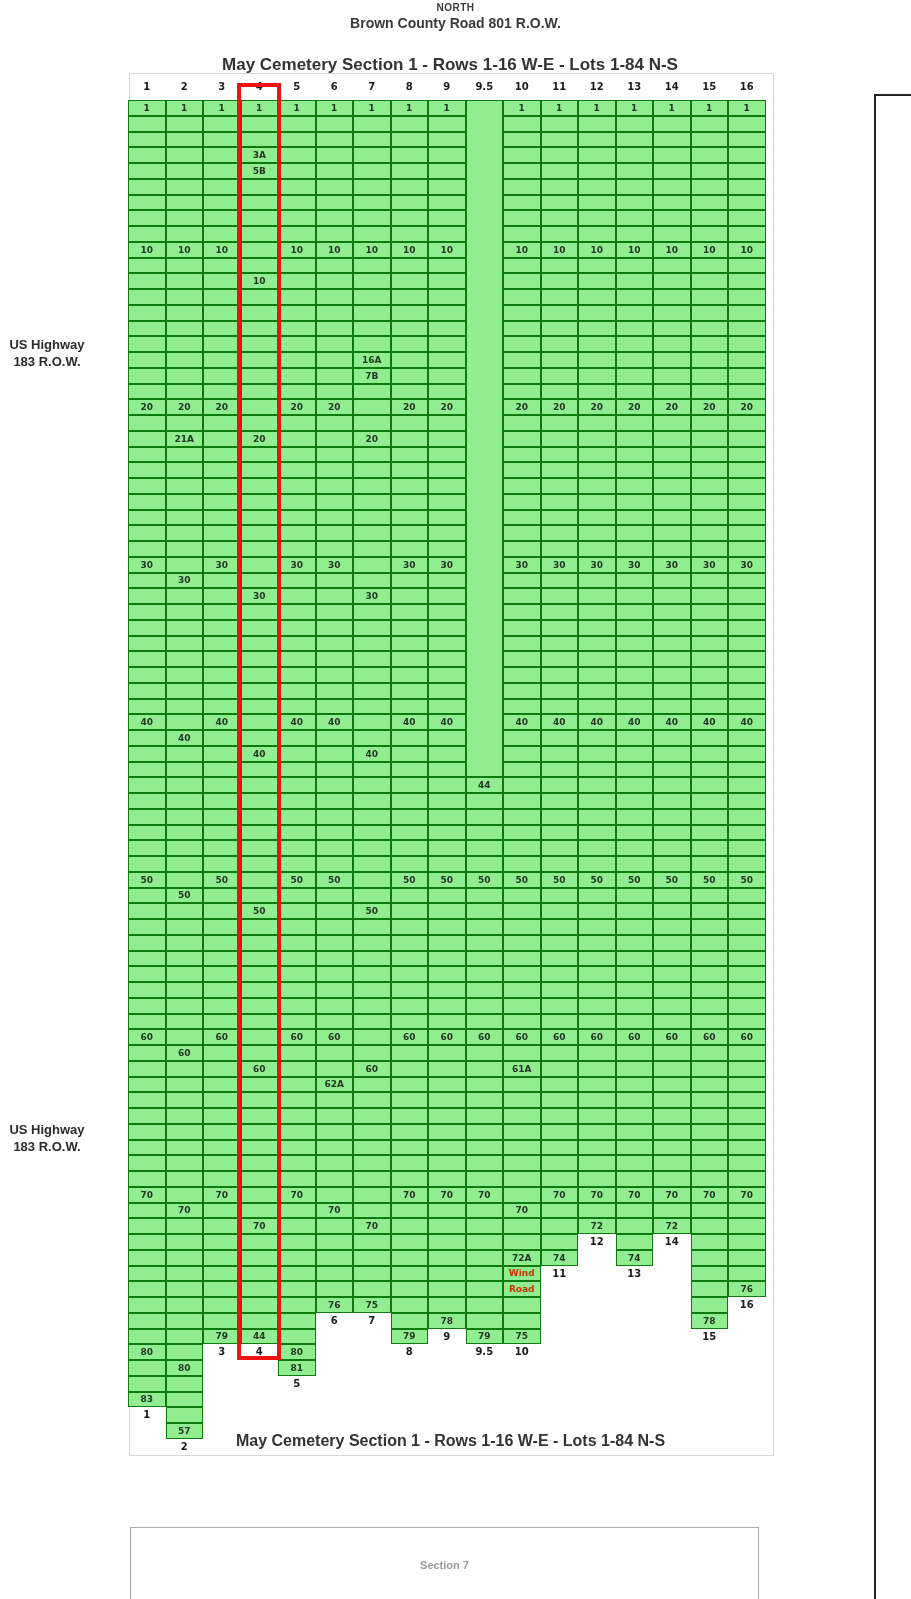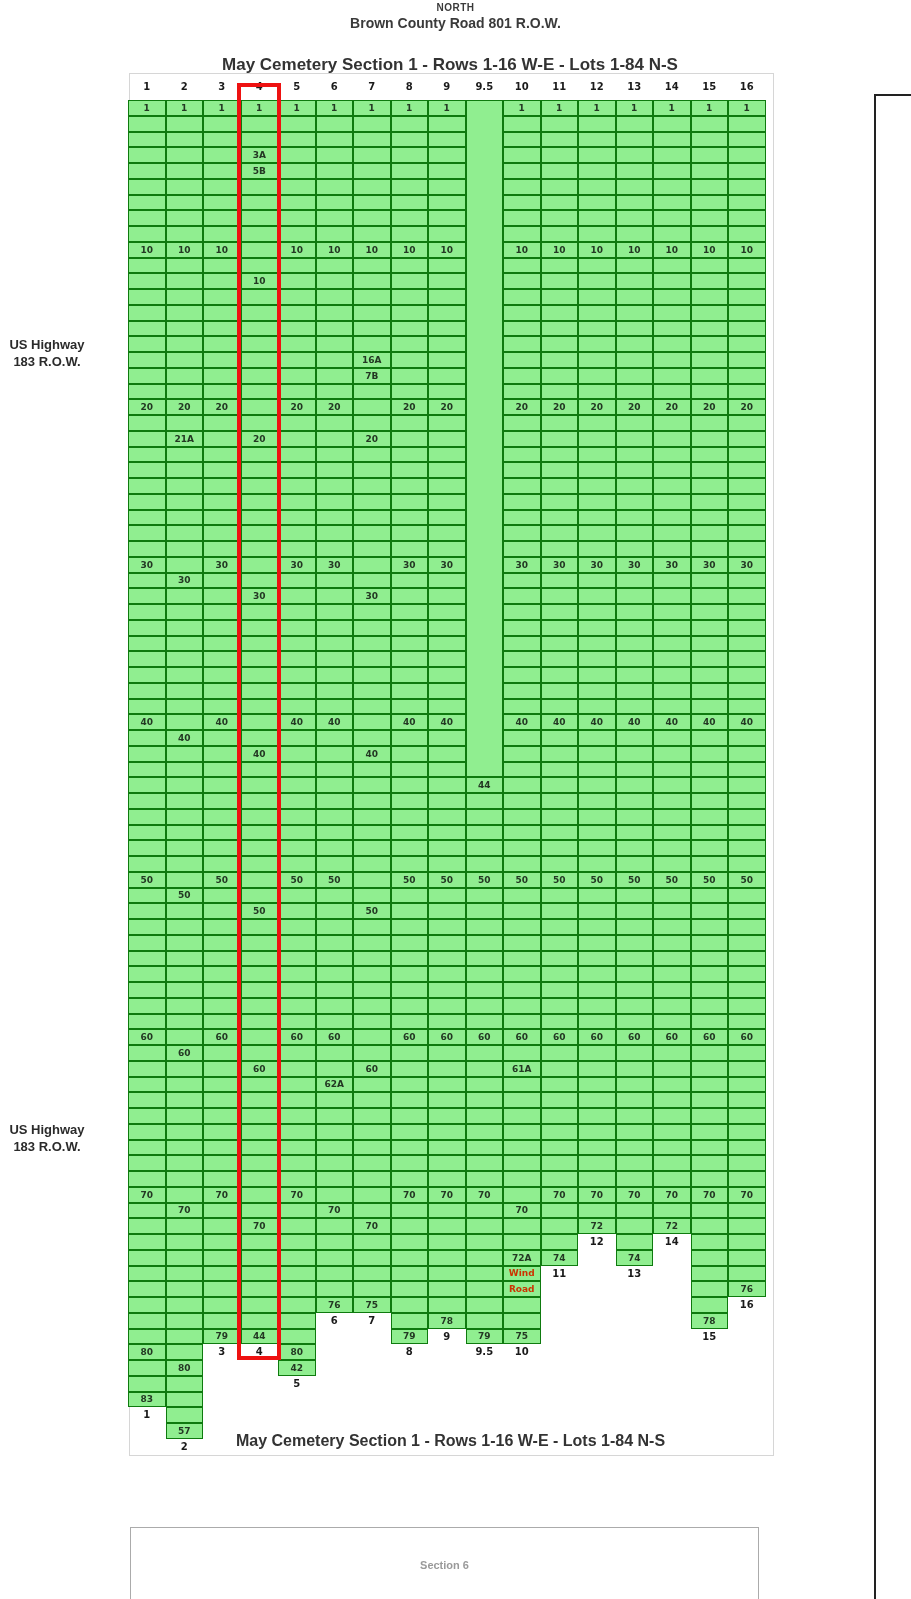--- a/index.html
+++ b/index.html
@@ -469,21 +469,21 @@
       <div class="cell" style="height: 15.75px;"></div>
       <div class="cell" style="height: 15.75px;"></div>
       <div class="cell" style="height: 15.75px;"></div>
       <div class="cell" style="height: 15.75px;"></div>
       <div class="cell" style="height: 15.75px;"></div>
       <div class="cell" style="height: 15.75px;"></div>
       <div class="cell" style="height: 15.75px;"></div>
       <div class="cell" style="height: 15.75px;"></div>
       <div class="cell" style="height: 15.75px;"></div>
       <div class="cell" style="height: 15.75px;">80</div>
-      <div class="cell" style="height: 15.75px;">42</div>
+      <div class="cell" style="height: 15.75px;">81</div>
       <div class="colfoot" style="top: 1277.75px;">5</div>
     </div>
     <div class="gcol" style="left: 315.5px; top: 100px; width: 37.5px;">
       <div class="colhead">6</div>
       <div class="cell" style="height: 15.75px;">1</div>
       <div class="cell" style="height: 15.75px;"></div>
       <div class="cell" style="height: 15.75px;"></div>
       <div class="cell" style="height: 15.75px;"></div>
       <div class="cell" style="height: 15.75px;"></div>
       <div class="cell" style="height: 15.75px;"></div>
@@ -1402,14 +1402,14 @@
     </div>
   </div>
 
 <div class="abs redbox" id="redBox" style="left: 237px; top: 83px; width: 44px; height: 1277px;"></div>
 
 <div class="abs ctr title-bottom" id="bottomTitle" style="left: 129px; width: 643px; top: 1432px;">May Cemetery Section 1 - Rows 1-16 W-E - Lots 1-84 N-S</div>
 
 <div class="abs right-box" id="rightBox" style="left: 874px; top: 94px; width: 70px; height: 1515px;"></div>
 
 <div class="abs section2-box" id="section2Box" style="left: 130px; top: 1527px; width: 627px; height: 110px;">
-  <div class="section2-label">Section 6</div>
+  <div class="section2-label">Section 7</div>
 </div>
 
 </body></html>

